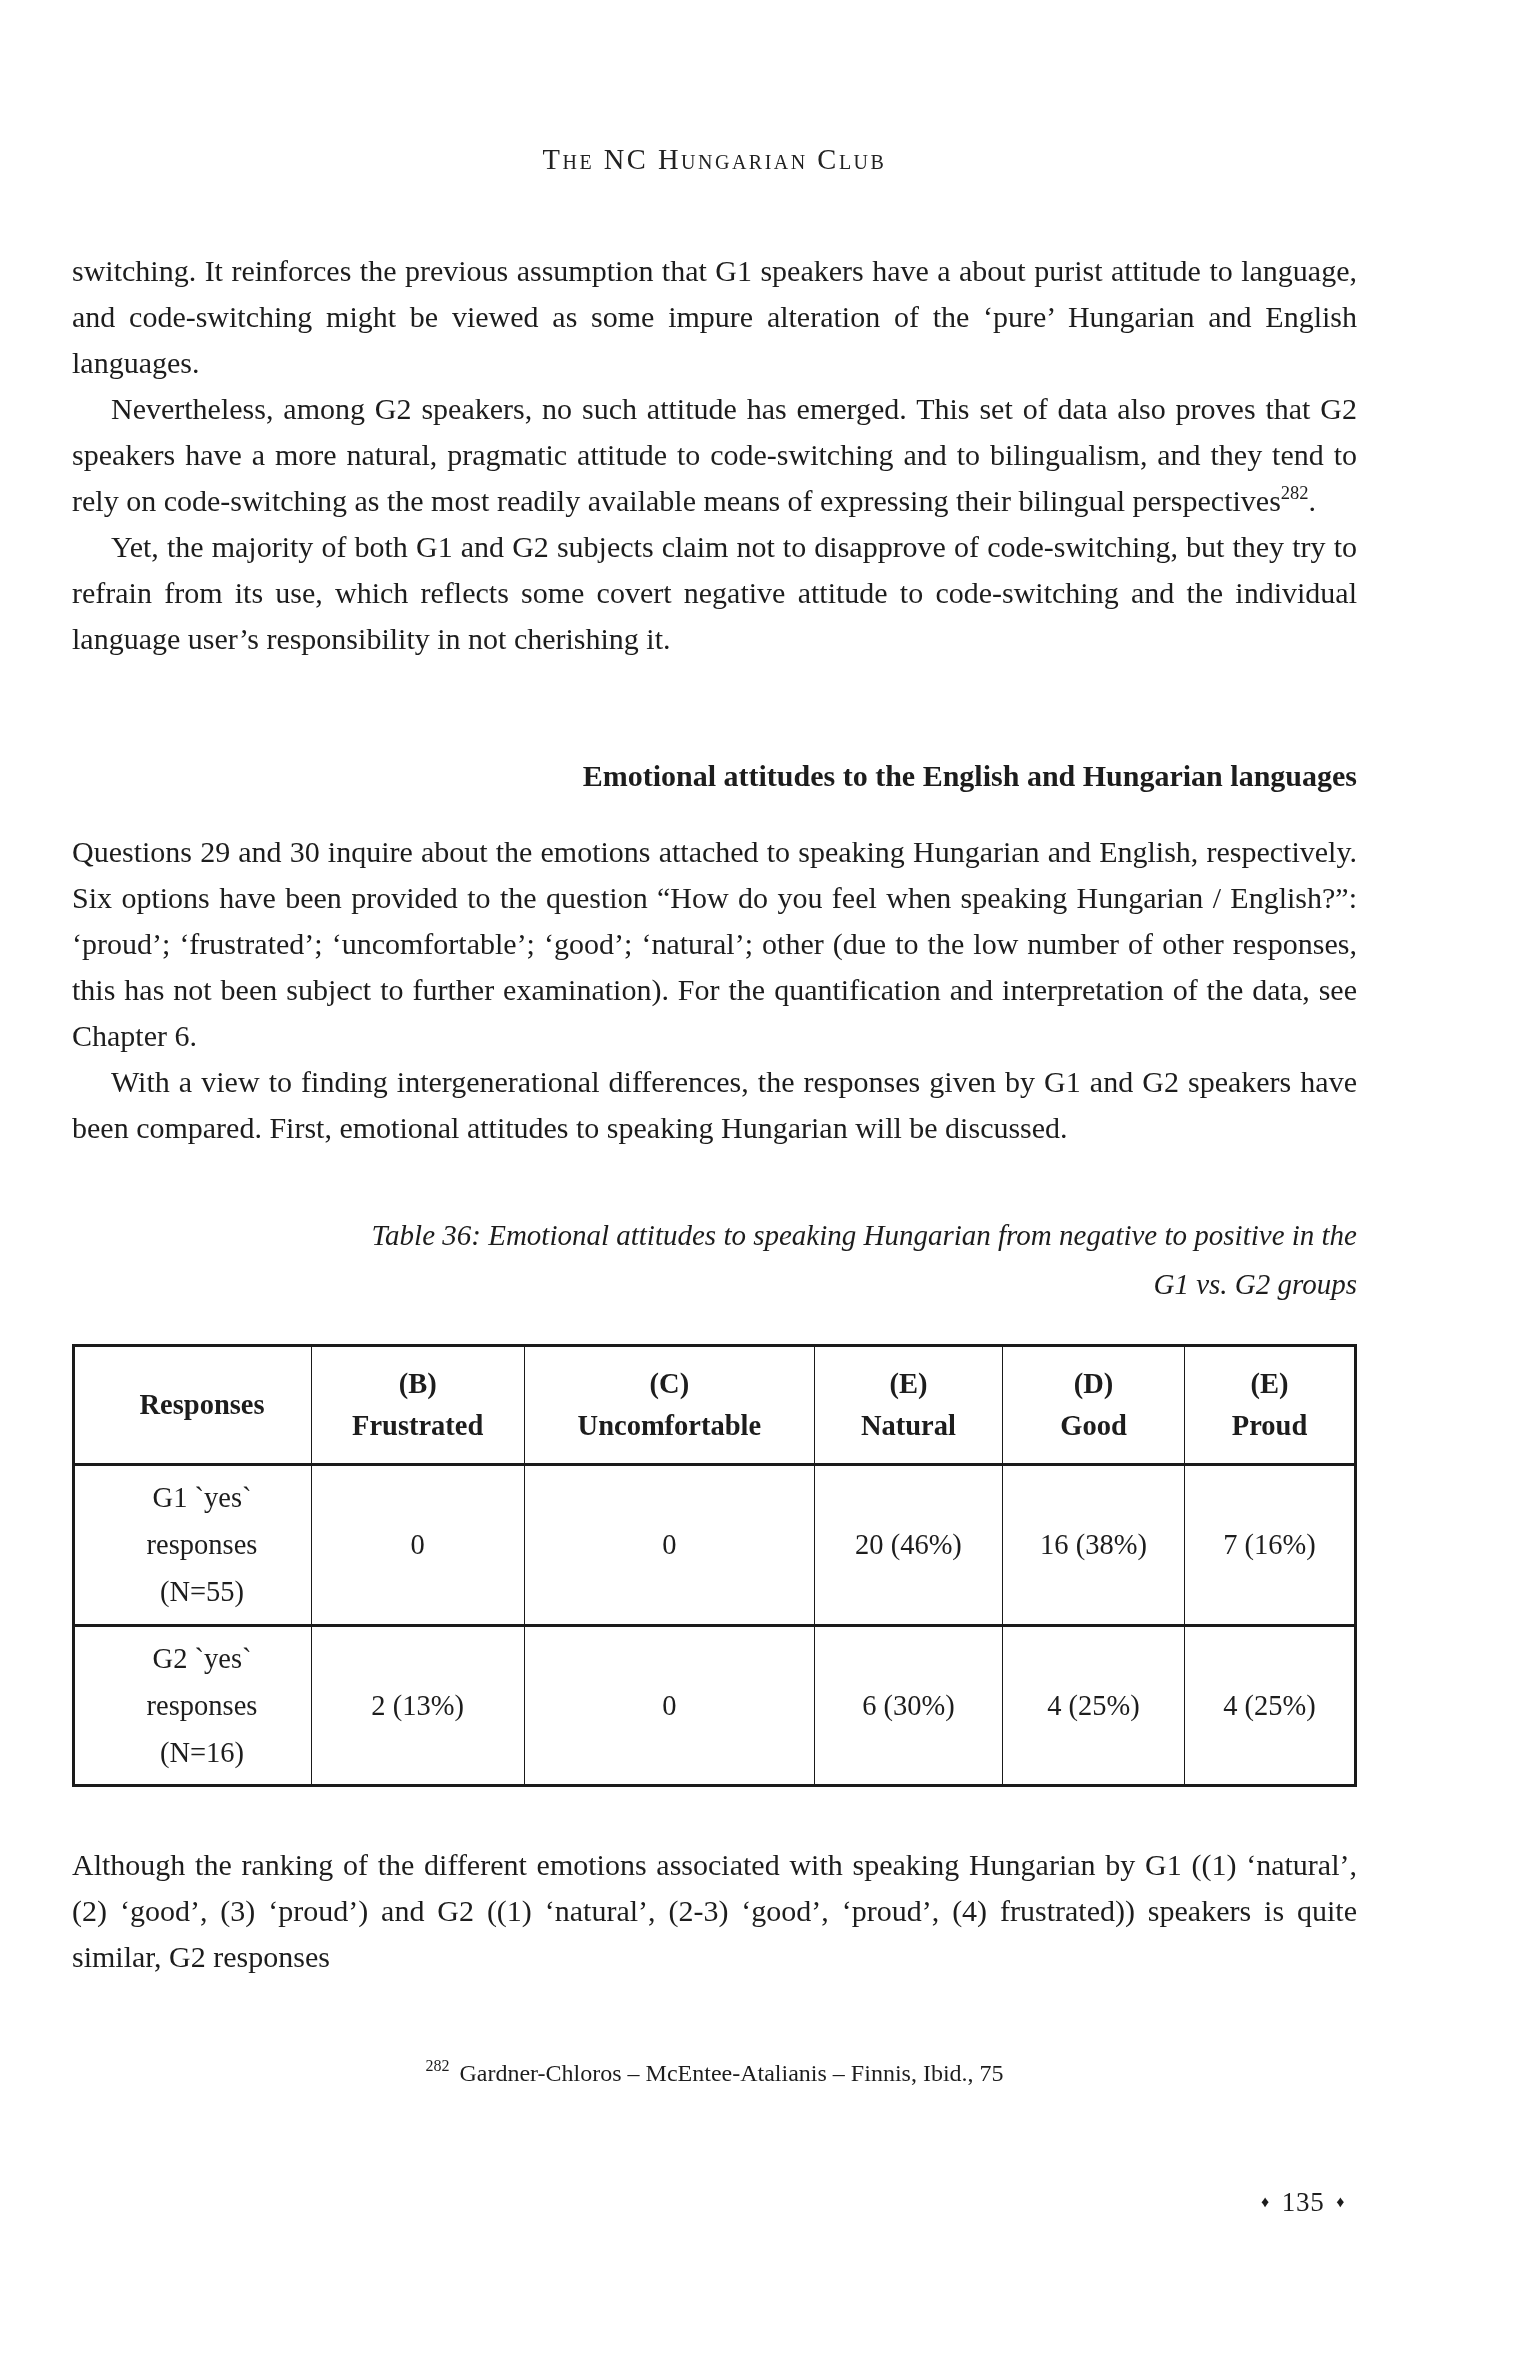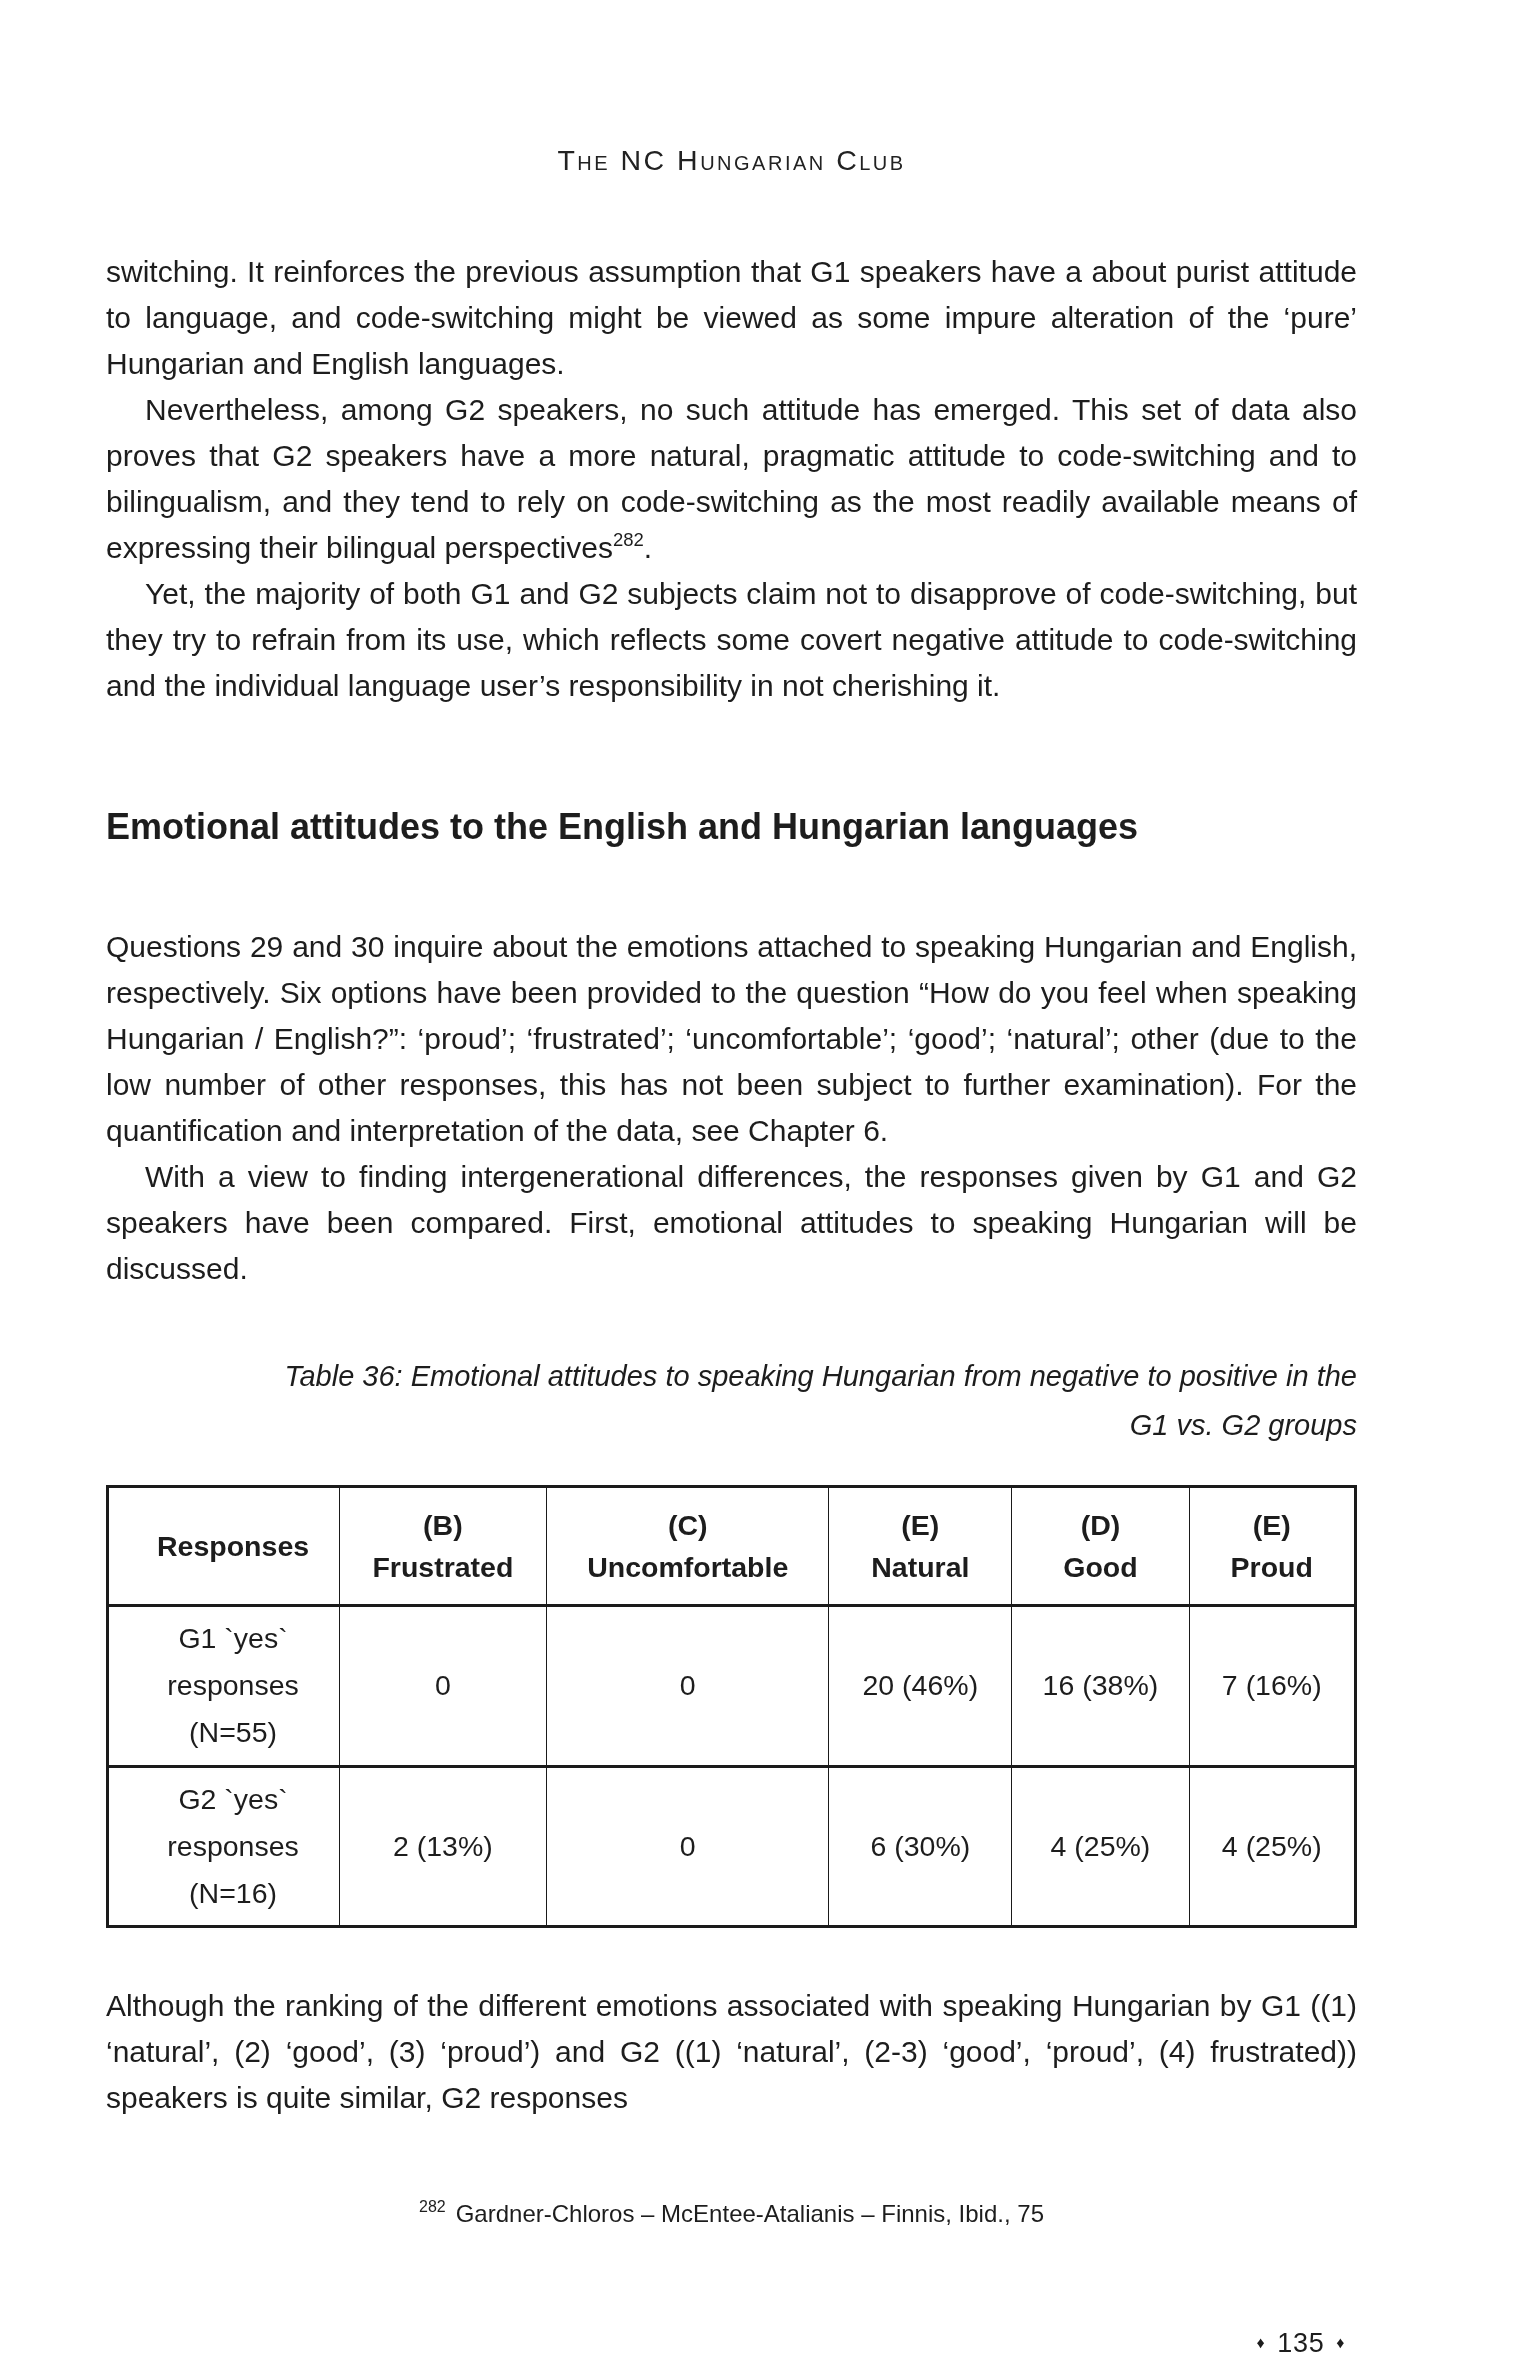--- a/index.html
+++ b/index.html
@@ -6,23 +6,23 @@
     margin: 0;
     padding: 0;
     background: #ffffff;
   }
   .page {
     position: relative;
     width: 1535px;
     height: 2377px;
     background: #ffffff;
     color: #1d1d1d;
-    font-family: Liberation Sans, sans-serif;
+    font-family: Liberation Serif, serif;
     box-sizing: border-box;
-    padding: 144px 178px 0 106px;
+    padding: 144px 178px 0 72px;
     overflow: hidden;
     border-radius: 18px;
   }
   .running-header {
     text-align: center;
     font-variant: small-caps;
     letter-spacing: 2.5px;
     font-size: 28.5px;
     margin-bottom: 72px;
     color: #222;
@@ -38,25 +38,25 @@
   .bodytext p.indent {
     text-indent: 39px;
   }
   sup.fn-ref {
     font-size: 18.5px;
     line-height: 0;
     vertical-align: 11.7px;
     letter-spacing: 0;
   }
   .section-heading {
-    font-size: 36px;
+    font-size: 30px;
     font-weight: bold;
-    text-align: left;
+    text-align: right;
     margin-top: 97px;
-    margin-bottom: 76px;
+    margin-bottom: 36px;
   }
   .table-caption {
     font-style: italic;
     font-size: 29px;
     line-height: 49px;
     text-align: right;
     margin-top: 60px;
   }
   table.data-table {
     border-collapse: collapse;

